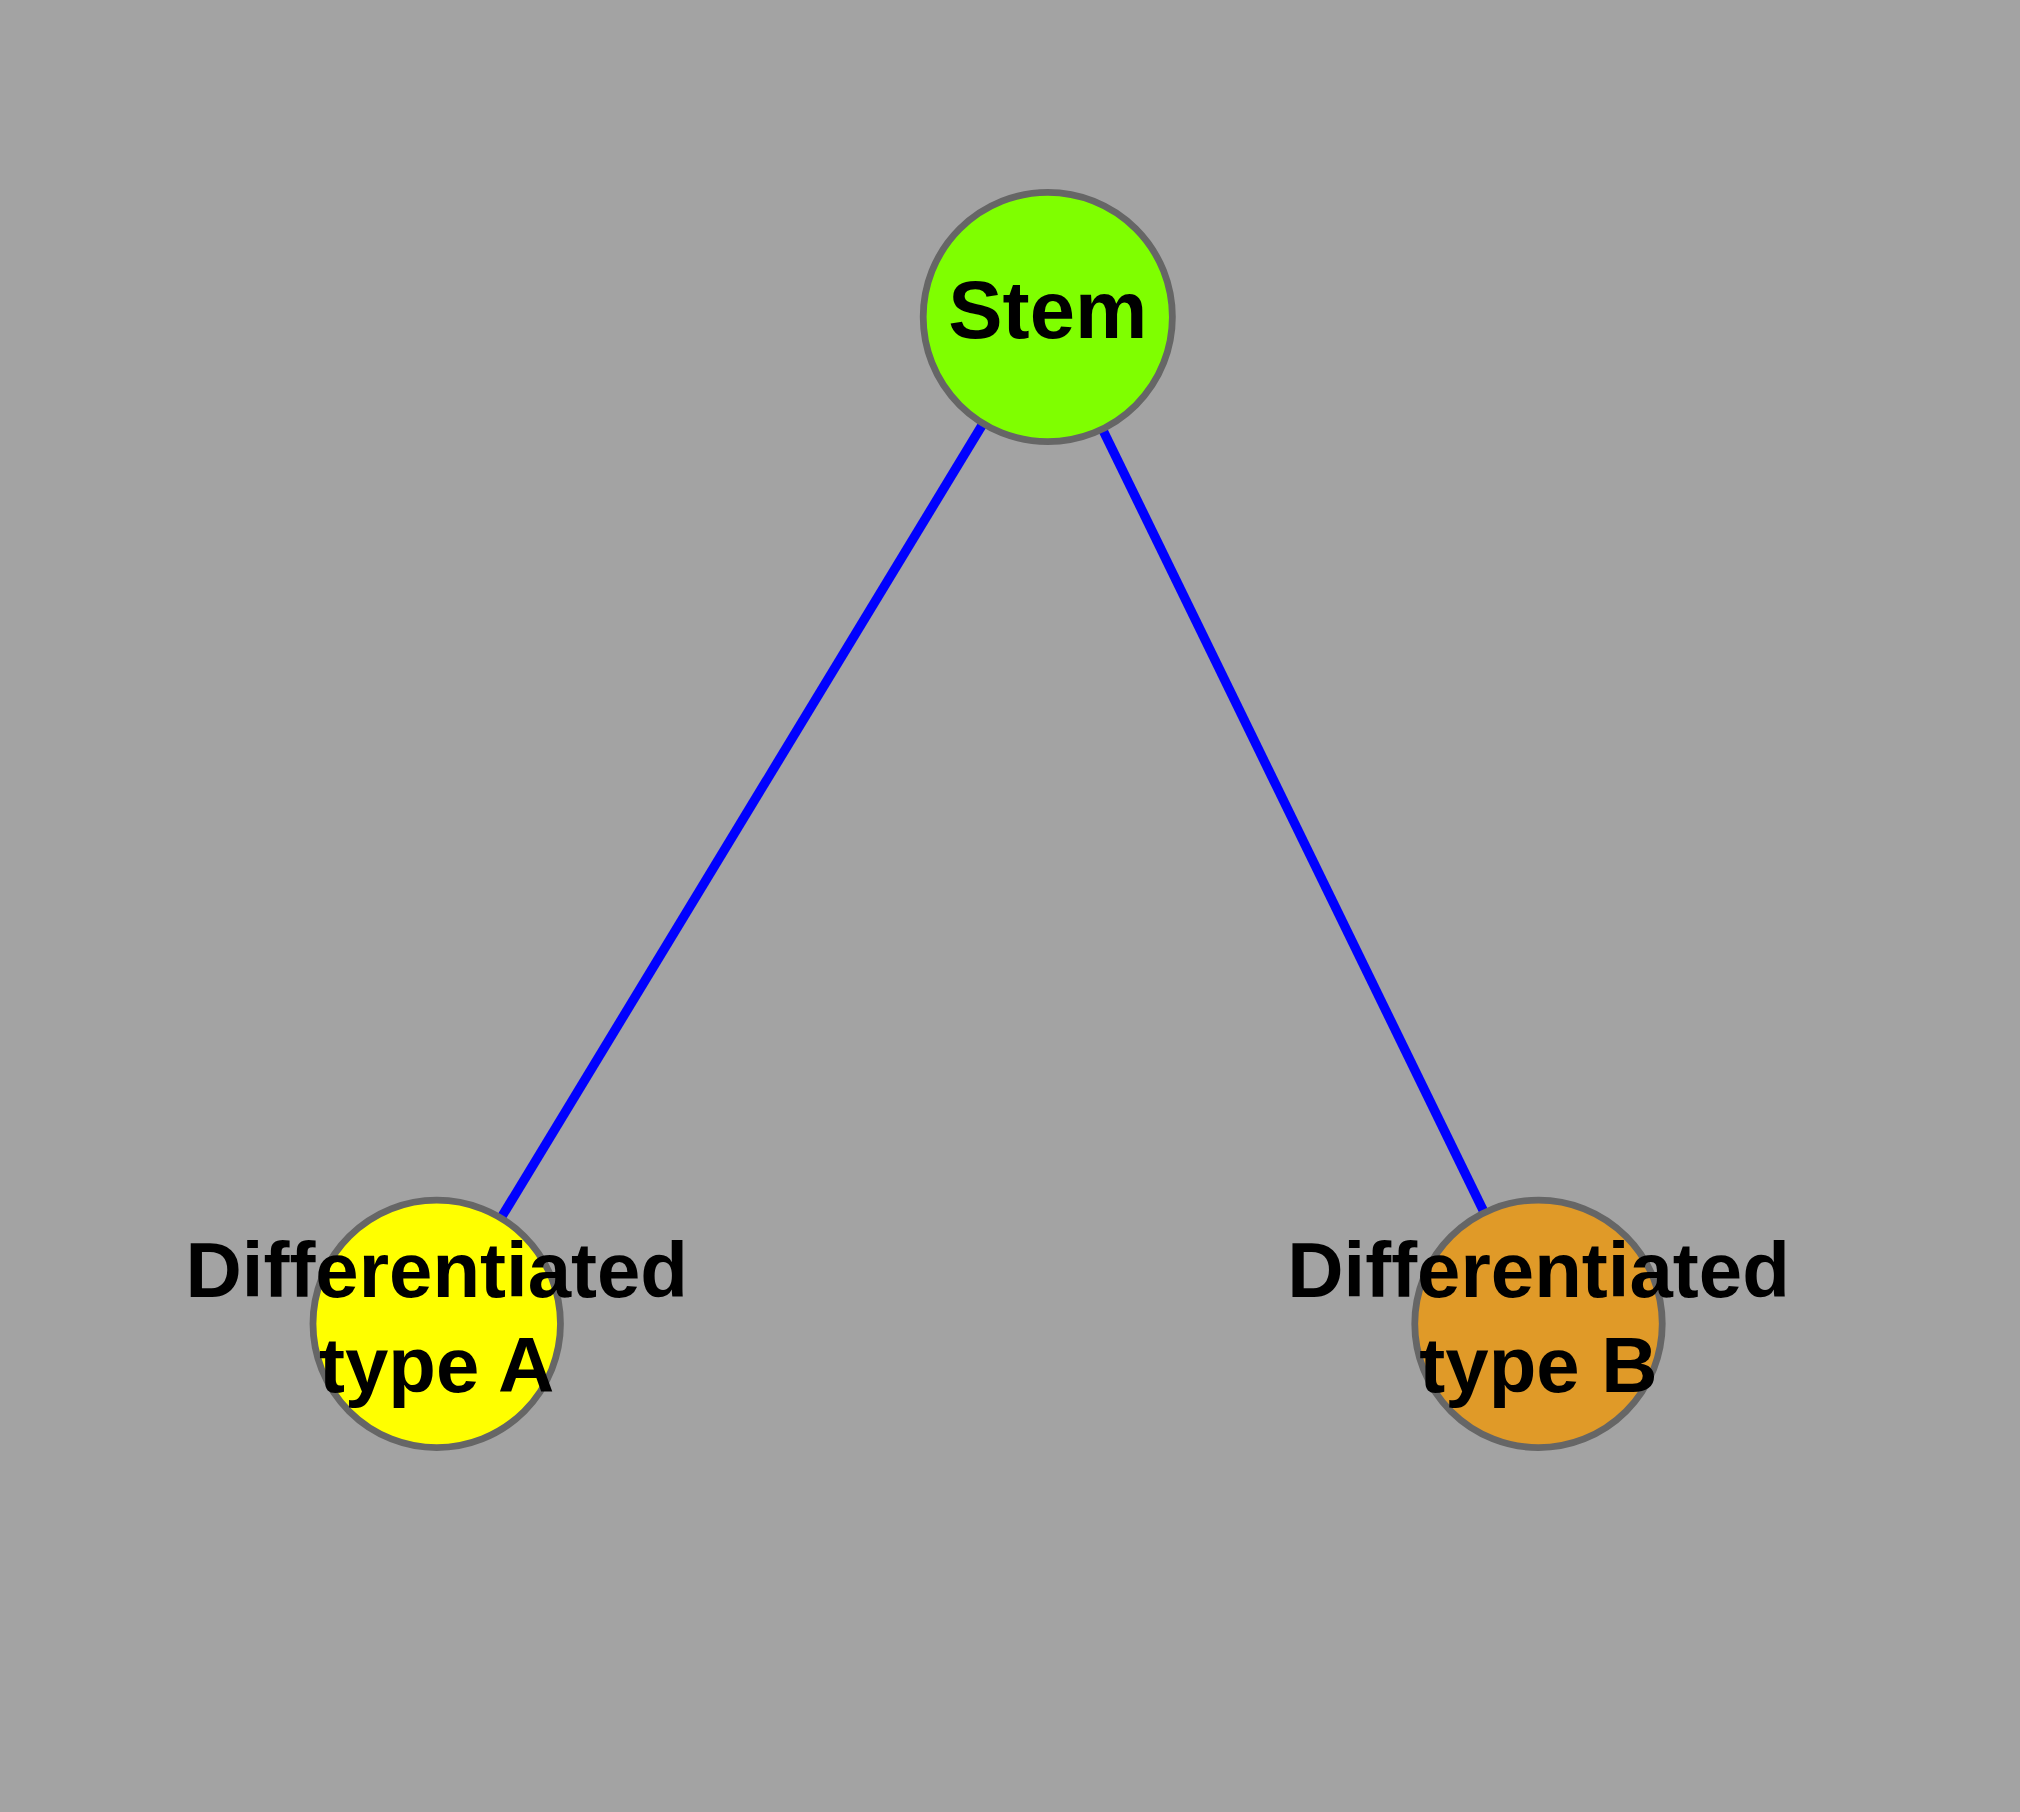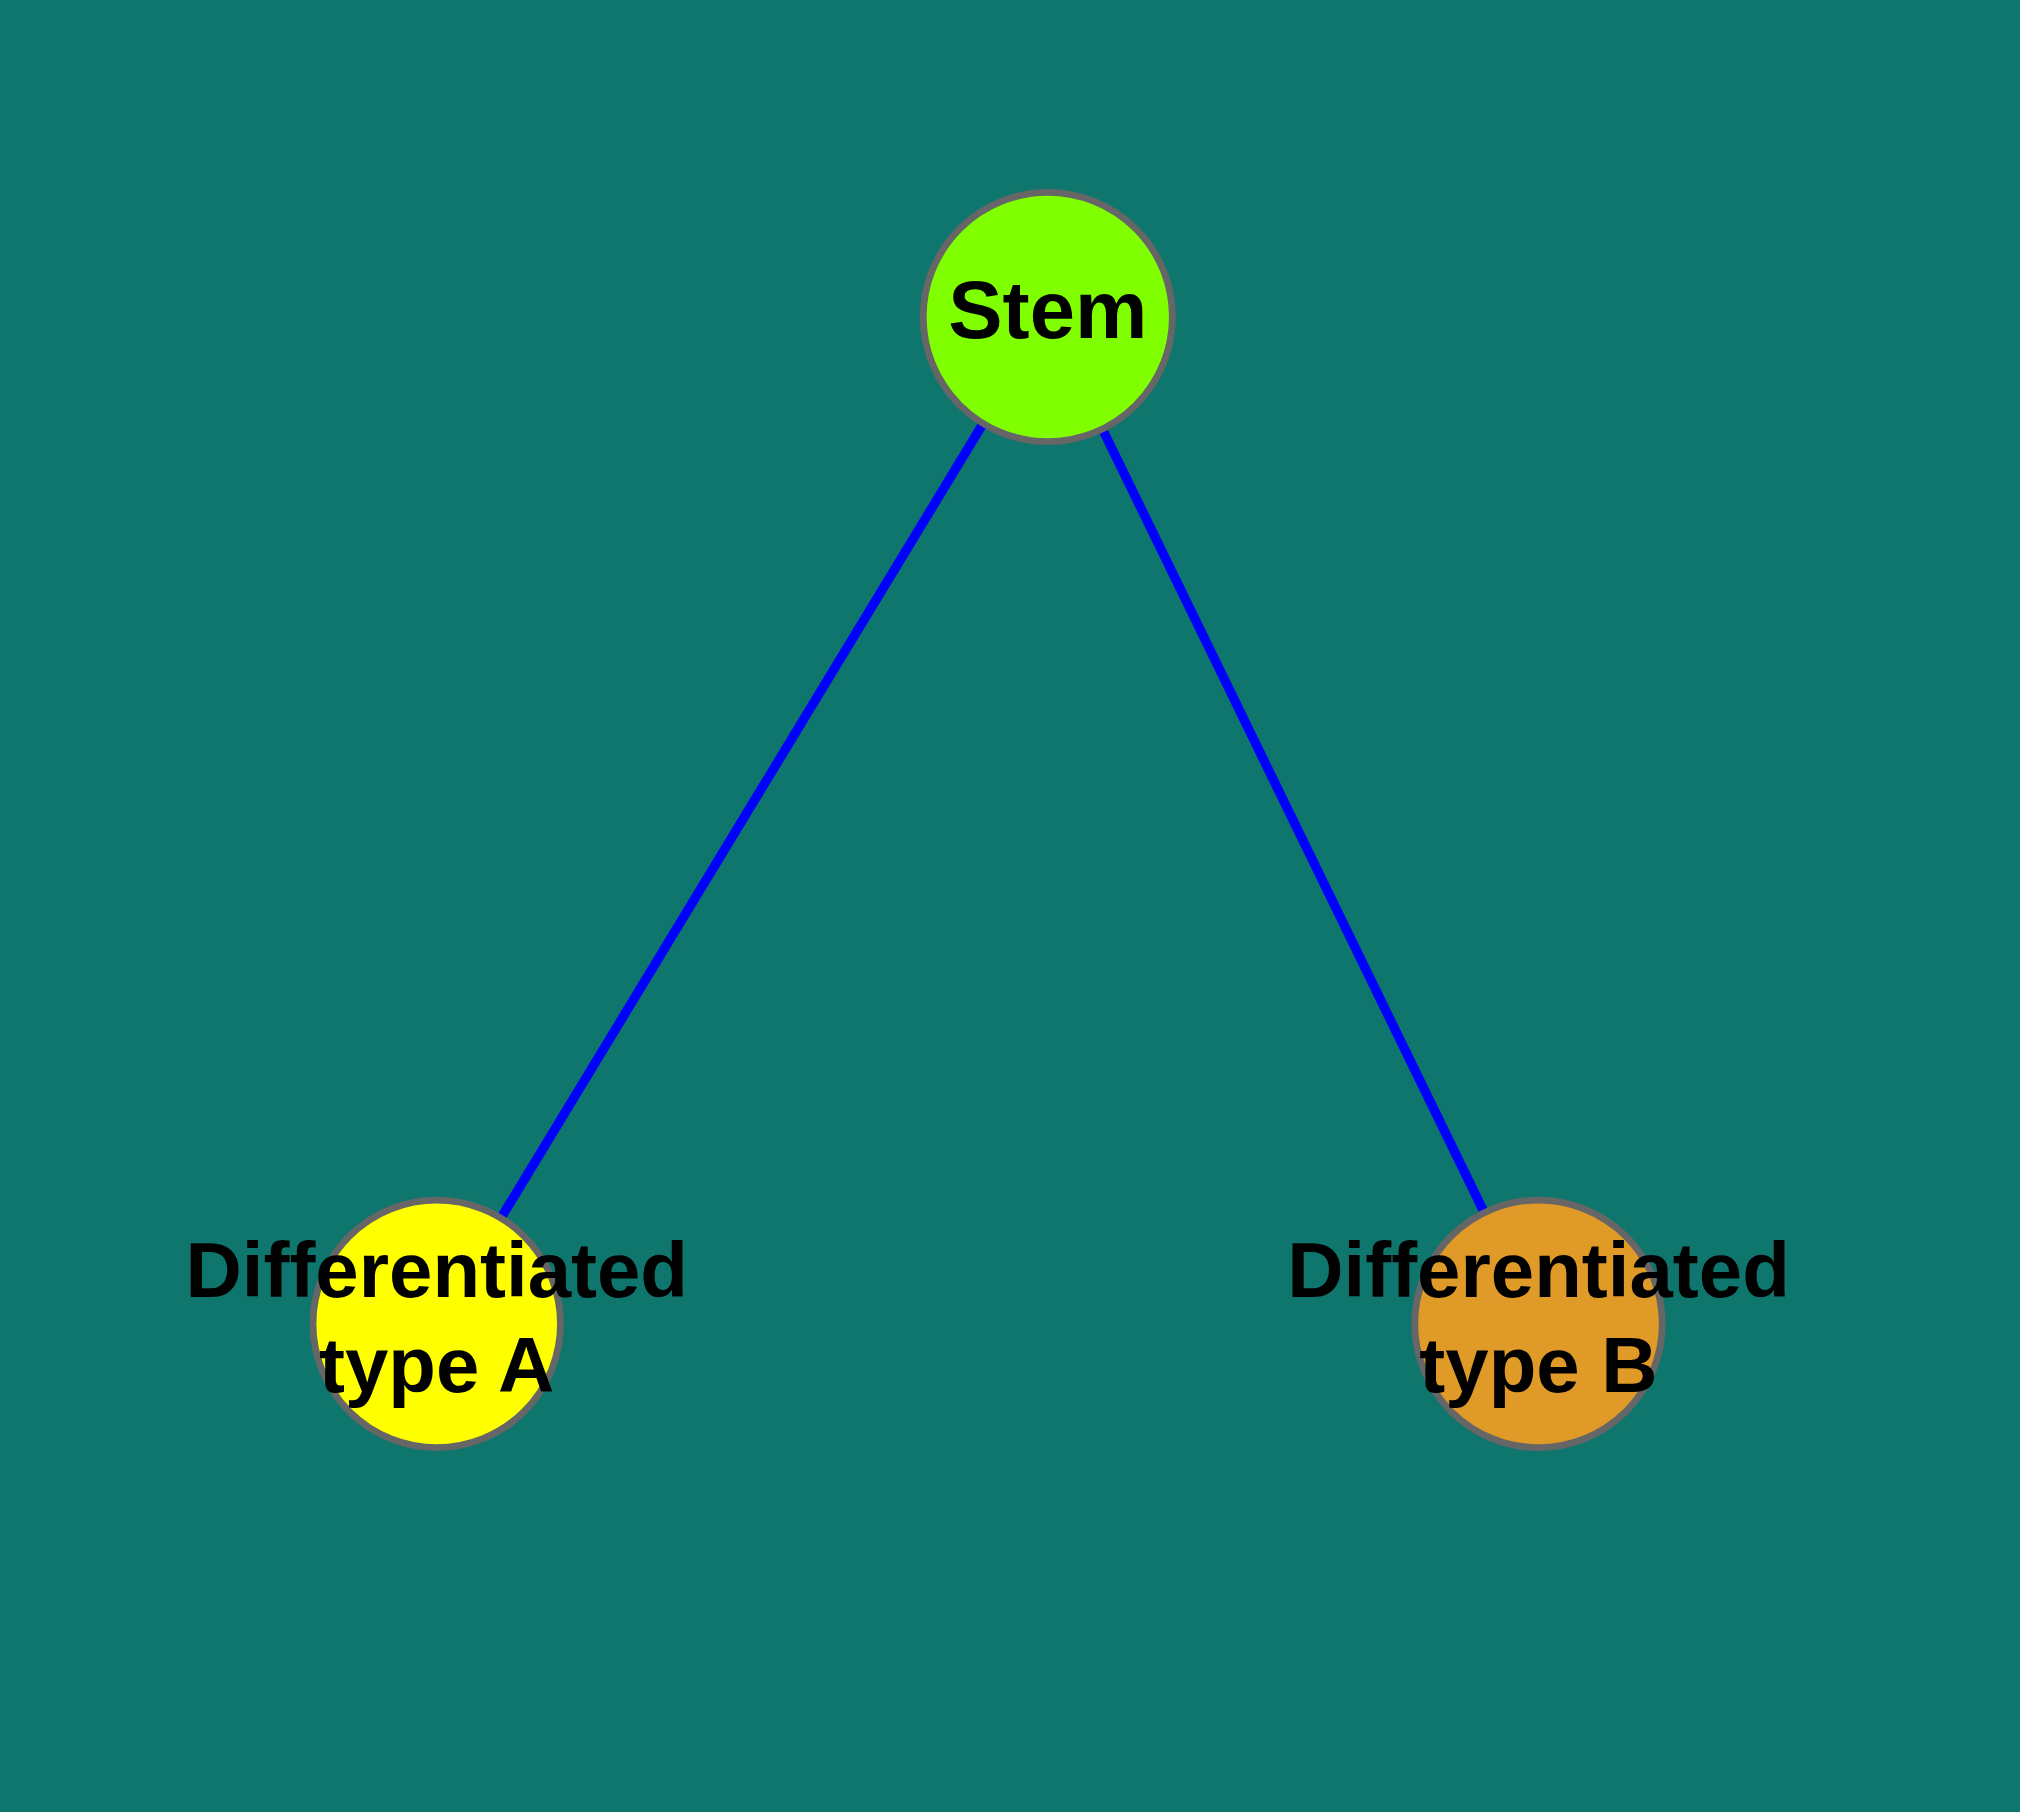--- a/index.html
+++ b/index.html
@@ -27,21 +27,21 @@
     text-anchor: middle;
     paint-order: normal;
     dominant-baseline: middle;
   }
   .label-stem   { font-size: 96px; }
   .label-leaf   { font-size: 92px; }
 </style>
 </head>
 <body style="background: rgb(204, 204, 249);">
 
-<div id="canvas" style="background: #0f766e;">
+<div id="canvas" style="background: #a3a3a3;">
   <svg id="graph-svg" viewBox="0 0 2384 2138">
     <g id="edge-layer">
         <line x1="1160.7699540283272" y1="497.95741277995444" x2="589.7112180684198" y2="1438.8974659288729" stroke="#0000ff" stroke-width="11" stroke-linecap="butt"></line>
         <line x1="1299.5260281847072" y1="504.3435604204357" x2="1751.9120823544977" y2="1432.555360685912" stroke="#0000ff" stroke-width="11" stroke-linecap="butt"></line>
       </g>
     <g id="node-layer">
         <g>
           <circle cx="1236" cy="374" r="147" fill="#7fff00" stroke="#666666" stroke-width="8"></circle>
           <text x="1236" y="374" class="node-label label-stem" fill="#000000">Stem</text>
         </g>

